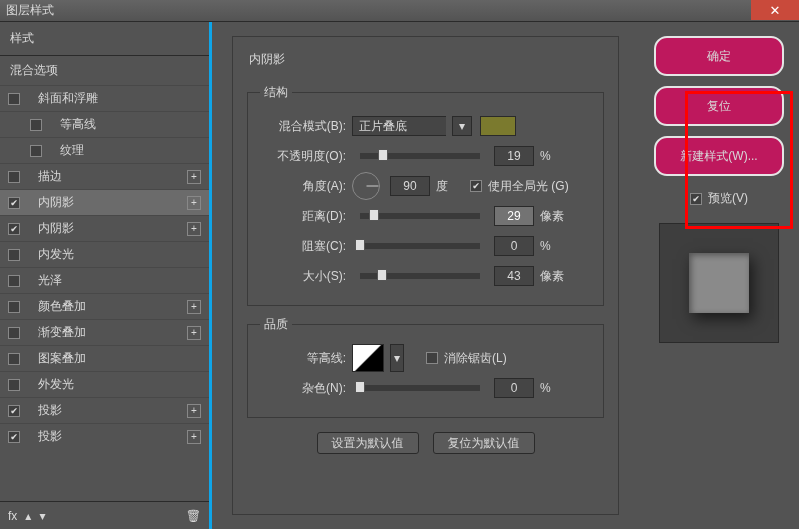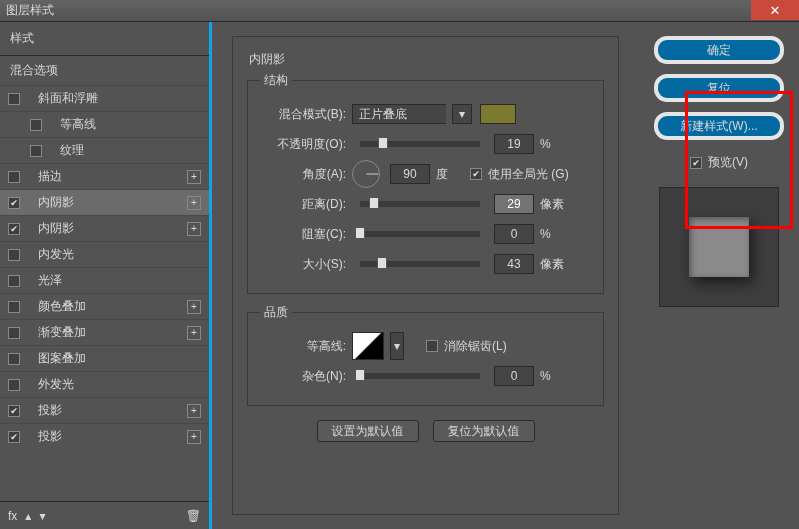--- a/index.html
+++ b/index.html
@@ -15,41 +15,41 @@
 .row.active{background:#6b6b6b}
 .row.sub{padding-left:30px}
 .cb{width:12px;height:12px;border:1px solid #888;background:#3f3f3f;display:flex;align-items:center;justify-content:center;font-size:9px;color:#e0e0e0}
 .cb.checked::after{content:"✔"}
 .plus{margin-left:auto;width:14px;height:14px;border:1px solid #888;display:flex;align-items:center;justify-content:center;font-size:10px}
 .left-foot{height:28px;border-top:1px solid #2a2a2a;display:flex;align-items:center;padding:0 8px;gap:8px}
 .left-foot .spacer{flex:1}
 .center{flex:1;padding:14px 20px}
 .mid-inner{width:100%;height:100%;border:1px solid #3a3a3a;padding:10px 14px;position:relative}
 .sec-title{margin:4px 0 2px 2px}
-fieldset{border:1px solid #3a3a3a;padding:10px 12px 14px;margin-top:4px}
+fieldset{border:1px solid #3a3a3a;padding:10px 12px 14px;margin-top:16px}
 legend{padding:0 4px}
 .form-row{display:flex;align-items:center;height:30px;gap:6px}
 .lbl{width:86px;text-align:right}
 .sel{width:94px;height:20px;background:#454545;border:1px solid #2a2a2a;border-right:none;display:flex;align-items:center;padding:0 6px}
 .sel-arrow{width:20px;height:20px;background:#454545;border:1px solid #2a2a2a;display:flex;align-items:center;justify-content:center}
 .swatch{width:36px;height:20px;border:1px solid #2a2a2a;margin-left:2px}
 .slider{position:relative;width:120px;height:6px;background:#3a3a3a;margin:0 8px}
 .knob{position:absolute;top:-4px;width:10px;height:12px;background:#e0e0e0;border:1px solid #555;transform:translateX(-50%)}
 .num{width:40px;height:20px;background:#454545;border:1px solid #2a2a2a;text-align:center;line-height:18px}
 .num.sel-hl{background:#737373;color:#fff}
 .unit{width:28px}
 .dial{width:28px;height:28px;border:1px solid #888;border-radius:50%;position:relative;margin-right:4px}
 .dial::after{content:"";position:absolute;width:1px;height:12px;background:#ccc;left:50%;top:1px;transform-origin:bottom;transform:rotate(90deg)}
 .contour-sw{width:32px;height:28px;background:linear-gradient(135deg,#fff 48%,#000 52%);border:1px solid #2a2a2a}
 .contour-arr{width:14px;height:28px;background:#454545;border:1px solid #2a2a2a;display:flex;align-items:center;justify-content:center}
 .btn{height:22px;padding:0 14px;background:#5a5a5a;border:1px solid #2a2a2a;border-radius:3px;display:flex;align-items:center}
 .btn-row{display:flex;gap:14px;justify-content:center;margin-top:14px}
 .redbox{position:absolute;border:3px solid #f00;pointer-events:none}
 .right{width:160px;padding:14px 12px;display:flex;flex-direction:column;align-items:center;gap:10px}
-.rbtn{width:130px;height:28px;background:#0369a1;border:4px solid #e5e5e5;border-radius:13px;display:flex;align-items:center;justify-content:center}
+.rbtn{width:130px;height:40px;background:#be185d;border:2px solid #e5e5e5;border-radius:13px;display:flex;align-items:center;justify-content:center}
 .preview{width:120px;height:120px;background:#3e3e3e;border:1px solid #2a2a2a;margin-top:6px;display:flex;align-items:center;justify-content:center}
 .pv-inner{width:60px;height:60px;background:#8a8a8a;box-shadow:4px 6px 14px rgba(0,0,0,.6),inset 2px 2px 6px rgba(0,0,0,.4)}
 .chk-line{display:flex;align-items:center;gap:6px;margin-top:4px}
 </style>
 </head>
 <body>
 
 <div class="titlebar">
   <span>图层样式</span>
   <div class="close-x">✕</div>

